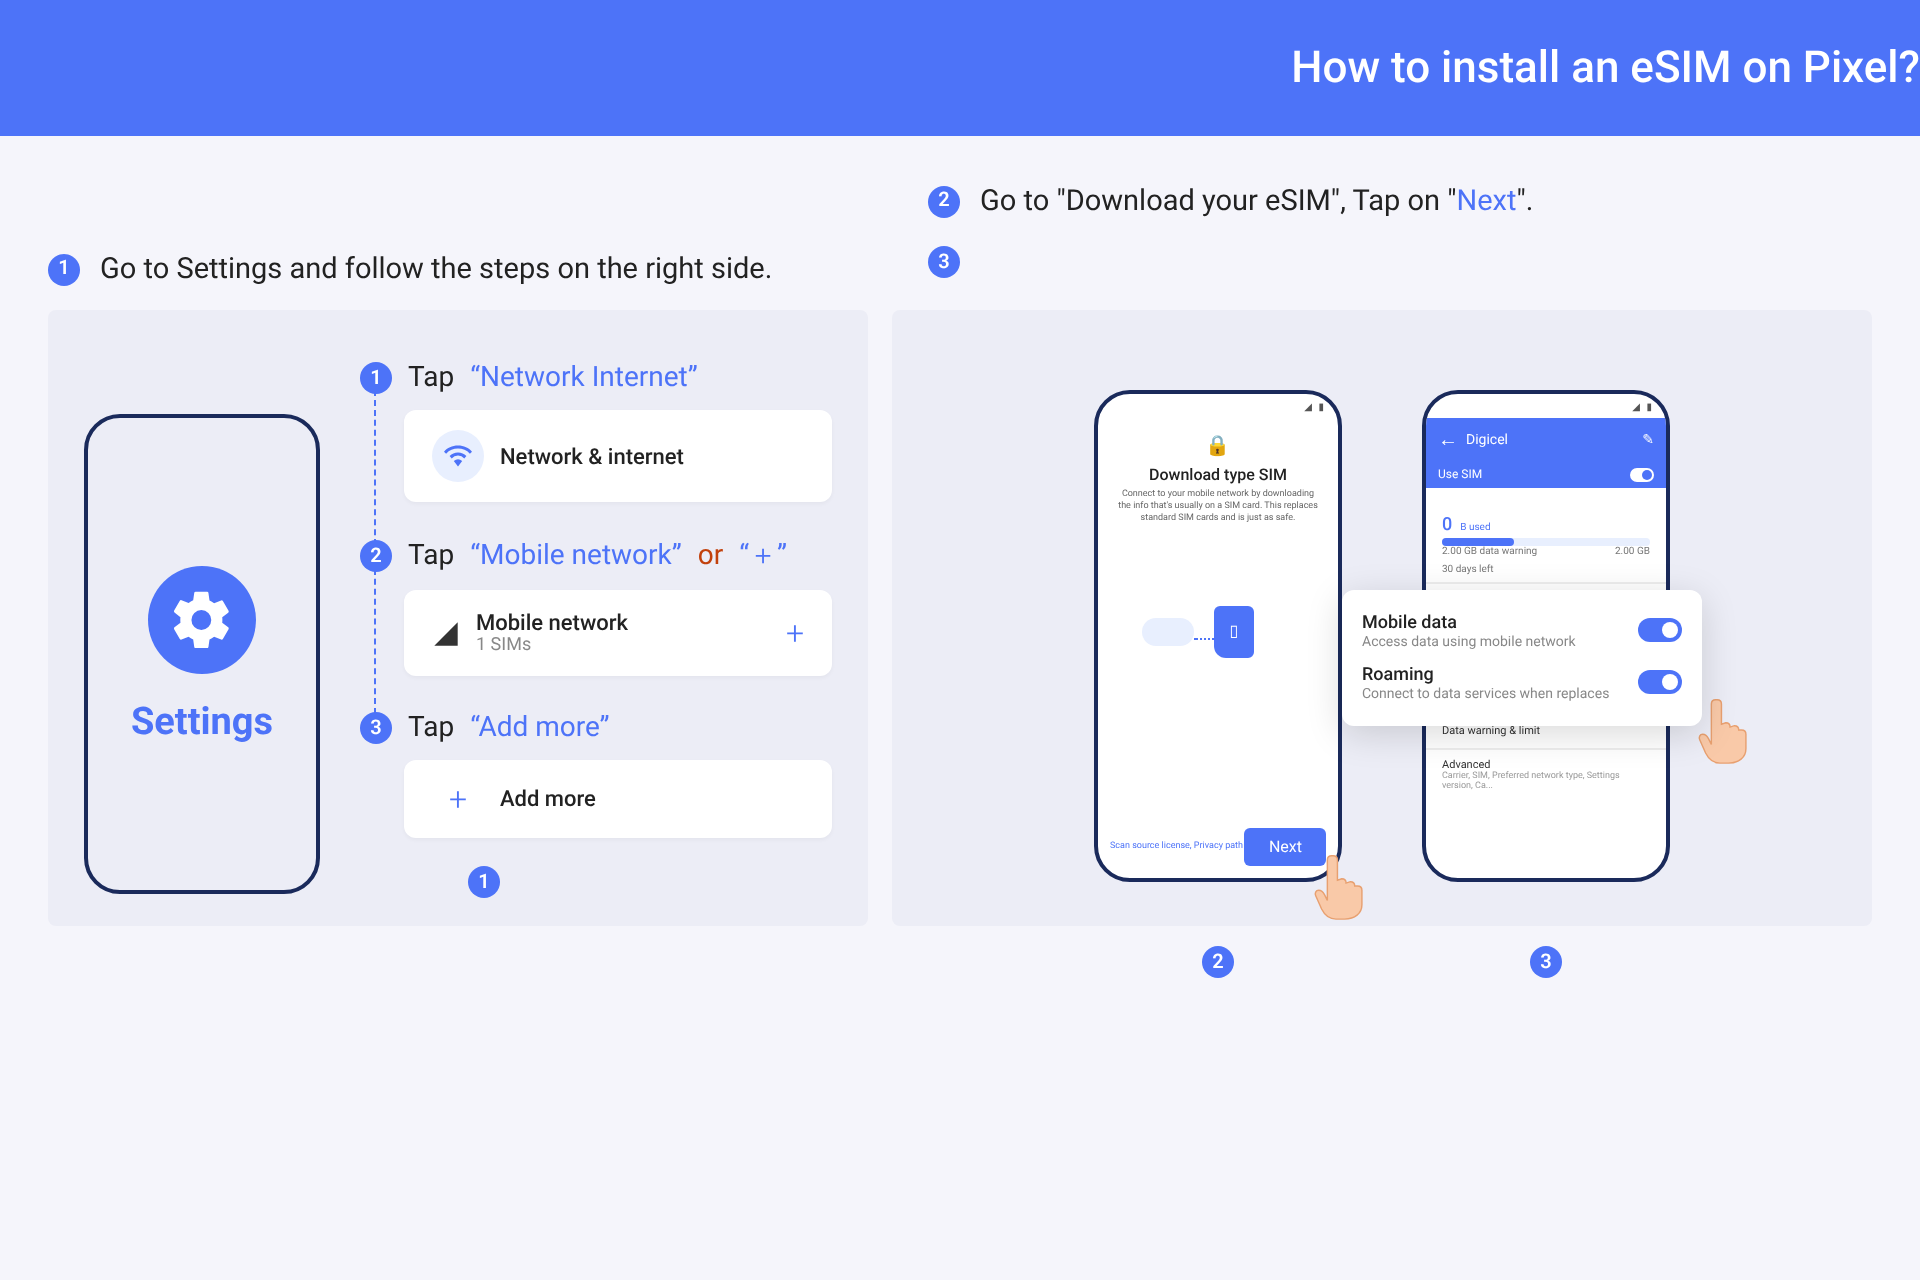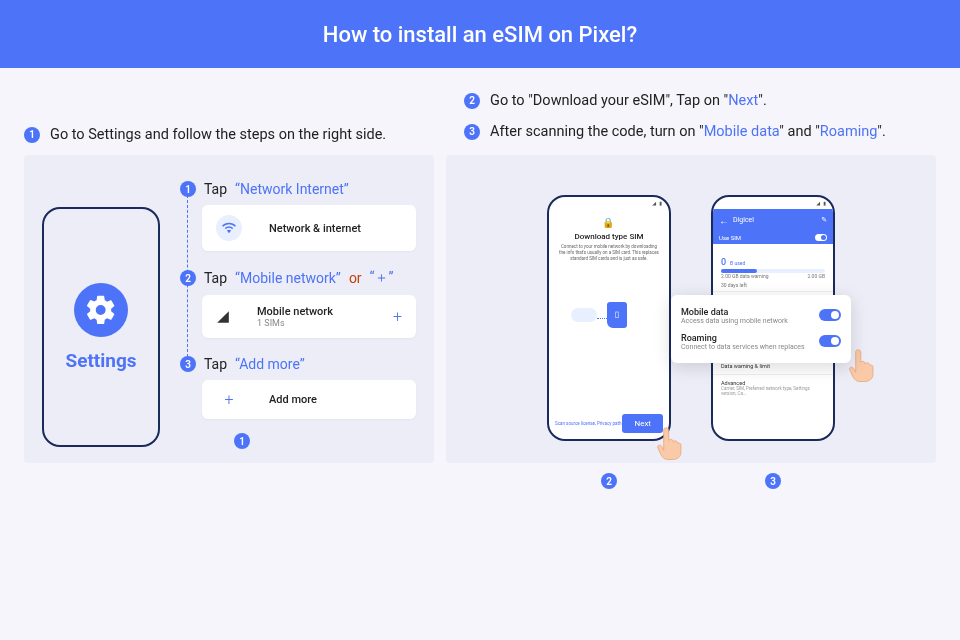--- a/index.html
+++ b/index.html
@@ -8,21 +8,21 @@
     height: 640px;
     font-family: -apple-system, BlinkMacSystemFont, "Segoe UI", Roboto, sans-serif;
     background: #f5f5fb;
     overflow: hidden;
   }
   .header {
     background: #4d73f8;
     height: 68px;
     display: flex;
     align-items: center;
-    justify-content: center;
+    justify-content: flex-end;
   }
   .header h1 {
     color: #fff;
     font-size: 22px;
     font-weight: 500;
   }
   .instructions {
     display: flex;
     padding: 24px 24px 12px 24px;
     gap: 30px;
@@ -65,21 +65,21 @@
     position: absolute; left: 7px; top: 14px; bottom: 90px;
     border-left: 1.5px dashed #4d73f8; z-index: 0;
   }
   .step { position: relative; z-index: 1; }
   .step-header { display: flex; align-items: center; gap: 8px; font-size: 14px; margin-bottom: 8px; }
   .step-header .tap-text { color: #222; }
   .step-header .action { color: #4d73f8; }
   .step-header .or-text { color: #c2410c; }
   .card {
     background: #fff; border-radius: 6px; padding: 10px 14px;
-    display: flex; align-items: center; gap: 27px;
+    display: flex; align-items: center; gap: 8px;
     box-shadow: 0 1px 2px rgba(0,0,0,0.04);
     margin-left: 22px;
     font-size: 11px;
   }
   .card .title { font-size: 11px; color: #222; font-weight: 500; }
   .card .sub { font-size: 9px; color: #888; }
   .wifi-circle {
     width: 26px; height: 26px; border-radius: 50%; background: #e8effe;
     display: flex; align-items: center; justify-content: center; color: #4d73f8;
   }
@@ -162,23 +162,20 @@
   </div>
   <div class="instr-right">
     <div class="instr-line">
       <span class="num-badge">2</span>
       <span>
         <span>Go to "Download your eSIM", Tap on "</span><span class="link-text">Next</span><span>".</span>
       </span>
     </div>
     <div class="instr-line">
       <span class="num-badge">3</span>
-      <span>
-        <span>After scanning the code, turn on "</span><span class="link-text">Mobile data</span><span>" and "</span><span class="link-text">Roaming</span><span>".</span>
-      </span>
     </div>
   </div>
 </div>
 
 <div class="panels">
 
   <div class="panel panel-left">
     <div class="phone-settings">
       <div class="gear-circle">
         <svg viewBox="0 0 24 24">

